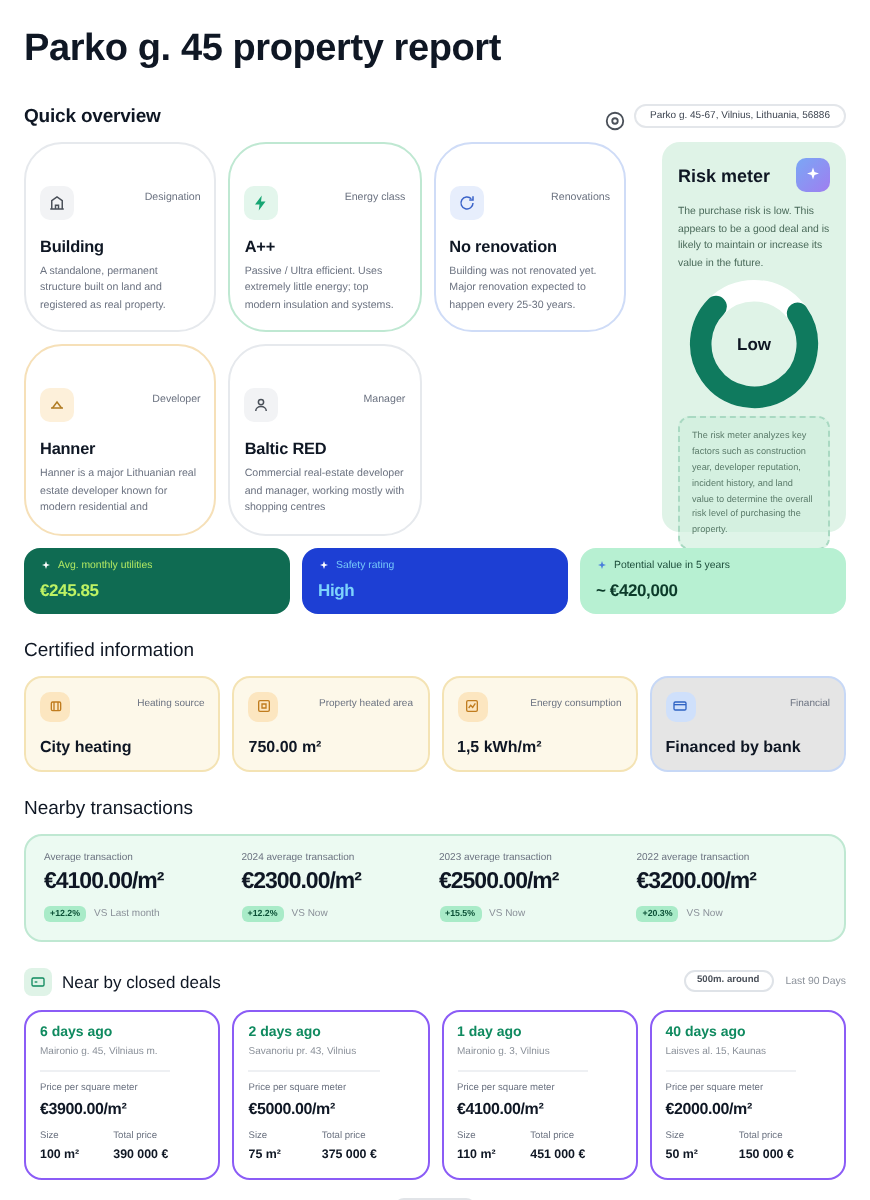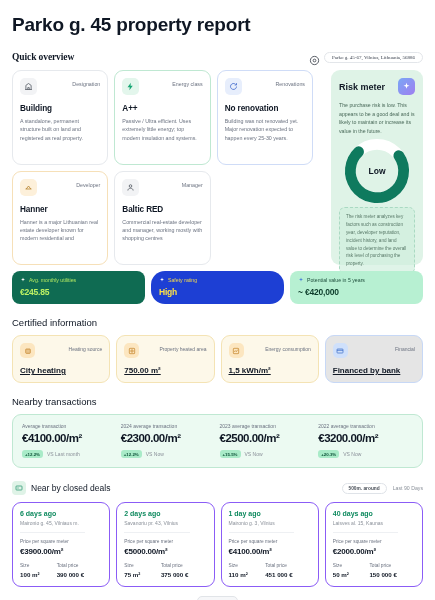--- a/index.html
+++ b/index.html
@@ -7,40 +7,40 @@
     width: 435px; height: 600px;
     background: #ffffff;
     font-family: "Liberation Sans", sans-serif;
     color: #0f1724;
     overflow: hidden;
   }
   .page { width: 435px; height: 600px; padding: 14px 12px 0 12px; position: relative; }
 
   .title { font-size: 19px; font-weight: 700; letter-spacing: -0.2px; margin-bottom: 16px; }
 
-  .section-head { display:flex; align-items:flex-start; justify-content:space-between; margin-bottom: 7px; font-family: Liberation Serif, serif; }
+  .section-head { display:flex; align-items:flex-end; justify-content:space-between; margin-bottom: 7px; }
   .section-title { font-size: 9.5px; font-weight: 700; letter-spacing: -0.1px; }
 
   .loc-badge {
     display:flex; align-items:center; gap:4px;
   }
   .pin-ico { width:11px; height:11px; flex:none; }
   .loc-pill {
     border:1px solid #e3e6ea; border-radius:999px;
     padding: 2px 7px; font-size:5px; color:#3d4450; white-space:nowrap;
   }
 
   
   .qo { display:flex; gap:6px; }
   .qo-left { flex: 1 1 auto; display:grid; grid-template-columns: repeat(3, 1fr); gap:6px; }
   .qo-right { width: 104px; flex:none;padding-left:12px; }
 
   .card {
-    border:1px solid #e6e9ed; border-radius:9px; background:#fff;
-    padding:7px 7px 8px 7px; min-height:78px;
+    border:1px solid #e6e9ed; border-radius:19px; background:#fff;
+    padding:21px 7px 8px 7px; min-height:78px;
   }
   .card.green { border-color:#bfe8d2; }
   .card.blue  { border-color:#cfdcf7; }
   .card.amber { border-color:#f6e0b8; }
   .card-top { display:flex; align-items:flex-start; justify-content:space-between; margin-bottom:9px; }
   .ico-box {
     width:17px;height:17px;border-radius:5px;background:#f2f3f5;
     display:flex;align-items:center;justify-content:center;flex:none;
   }
   .ico-box.g { background:#e3f6ec; }
@@ -74,41 +74,41 @@
   }
   .risk-note {
     background:#cfeeddaa; border:1px dashed #a9d9c2; border-radius:6px;
     padding:5px 6px; font-size:4.6px; line-height:1.7; color:#5a7a69;
   }
 
   
   .stats { display:flex; gap:6px; margin-top:6px; }
   .stat { flex:1; border-radius:8px; padding:6px 8px 7px 8px; }
   .stat.teal  { background:#0f6b52; color:#bef264; }
-  .stat.blue  { background:#1d3fd4; color:#fde047;border-radius:14px; }
+  .stat.blue  { background:#1d3fd4; color:#7dd3fc; }
   .stat.mint  { background:#b7f0d2; color:#0c3b2a; }
   .stat-row { display:flex; align-items:center; gap:3px; margin-bottom:4px; }
   .stat-row svg { width:6px; height:6px; flex:none; }
   .stat-lab { font-size:5.2px; opacity:.92; }
   .stat-val { font-size:8.5px; font-weight:700; letter-spacing:-0.2px; }
 
   
   .sec-title2 { font-size:9.5px; font-weight:400; margin:13px 0 7px 0; }
   .cert { display:grid; grid-template-columns:repeat(4,1fr); gap:6px; }
   .cert-card {
     border-radius:9px; padding:7px; min-height:46px; border:1px solid;
     background:#fdf8e9; border-color:#f4e3b4;
   }
   .cert-card.fin { background:#e5e5e5; border-color:#c7d8f6; }
   .cert-top { display:flex; align-items:flex-start; justify-content:space-between; margin-bottom:8px; }
   .cert-ico { width:15px;height:15px;border-radius:5px;background:#fce6c0;display:flex;align-items:center;justify-content:center;flex:none; }
   .cert-ico.bl { background:#cfe0fb; }
   .cert-ico svg { width:8px;height:8px; }
   .cert-tag { font-size:5px; color:#6b7280; padding-top:3px; }
-  .cert-val { font-size:8px; font-weight:700;text-decoration:underline; }
+  .cert-val { font-size:8px; font-weight:700; }
 
   
   .trans-box {
     border:1px solid #bfe8d2; background:#ecfaf2; border-radius:9px;
     padding:8px 9px 9px 9px; display:grid; grid-template-columns:repeat(4,1fr); gap:4px;
   }
   .tr-lab { font-size:5px; color:#6b7280; margin-bottom:3px; }
   .tr-val { font-size:11.5px; font-weight:700; letter-spacing:-0.5px; margin-bottom:6px; }
   .tr-foot { display:flex; align-items:center; gap:4px; }
   .tr-badge { background:#a9ebc8; color:#0b5036; font-size:4.4px; font-weight:700; border-radius:3px; padding:1.5px 3px; }

